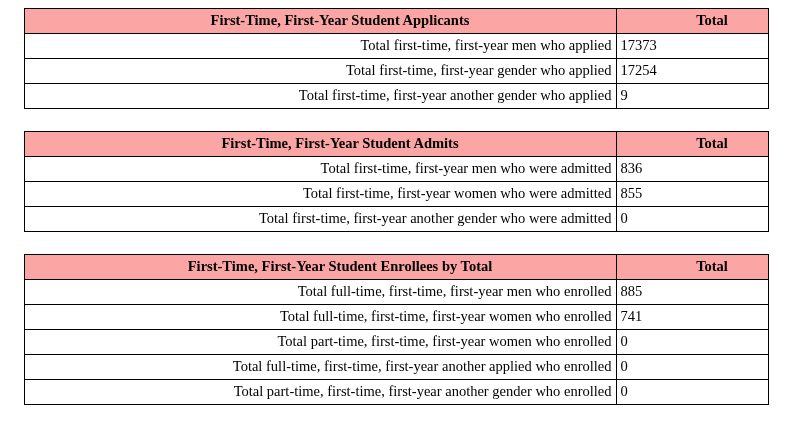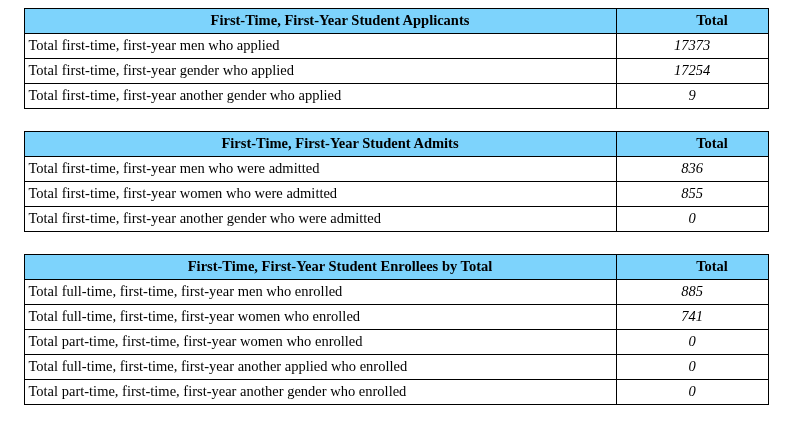--- a/index.html
+++ b/index.html
@@ -32,31 +32,30 @@
   }
   .table-block td, .table-block th {
     border: 1px solid #000000;
     font-size: 14.5px;
     line-height: 1.08;
     padding: 2px 4px 3px 4px;
     vertical-align: middle;
     height: 19px;
   }
   .table-block th {
-    background: #7dd3fc;
+    background: #fca5a5;
     font-weight: bold;
     text-align: center;
     padding-left: 44px;
   }
   td.label-cell {
-    text-align: left;
+    text-align: right;
   }
   td.value-cell {
-    text-align: center;
-    font-style: italic;
+    text-align: left;
   }
   col.label-col { width: 592px; }
   col.value-col { width: 152px; }
 </style>
 </head>
 <body>
 
 <div class="page">
 
   <table class="table-block">

